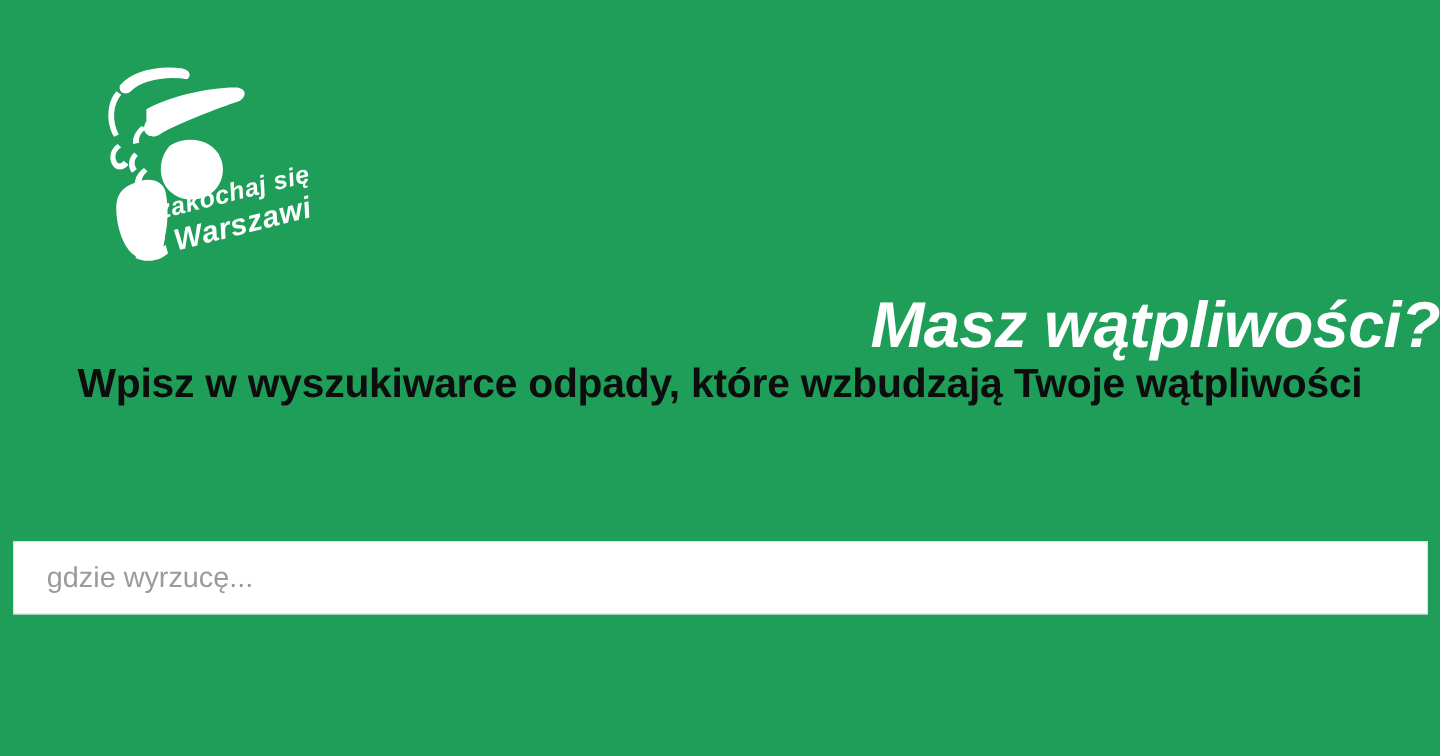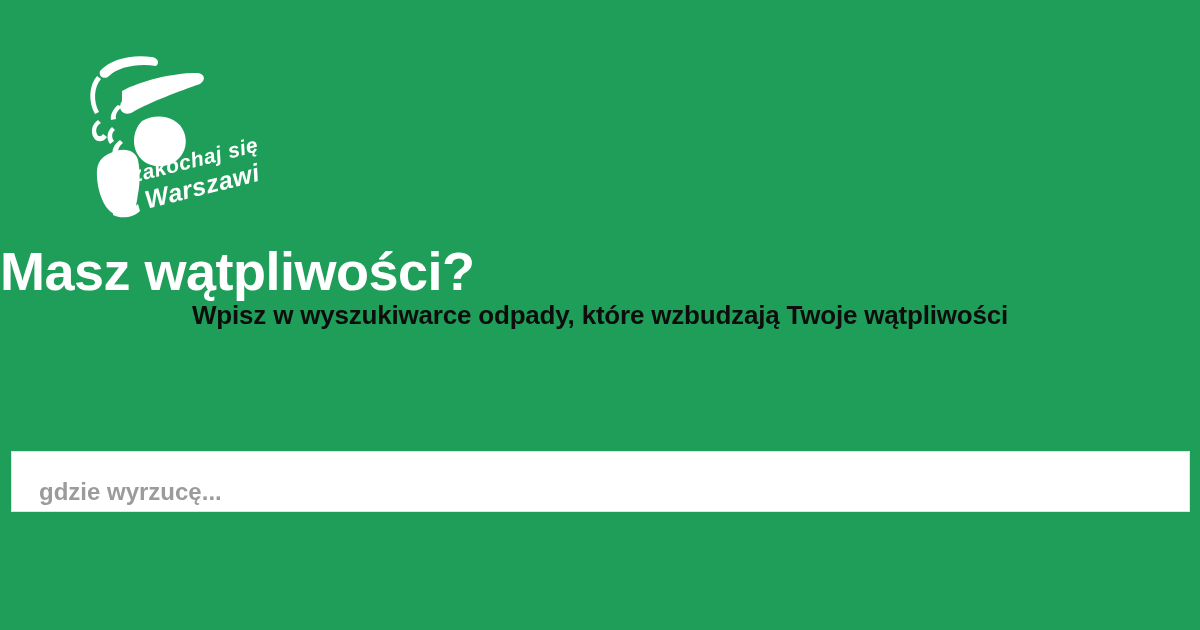--- a/index.html
+++ b/index.html
@@ -29,38 +29,39 @@
     height: 172px;
   }
   #logo svg { display: block; width: 100%; height: 100%; }
 
   
   #headline {
     position: absolute;
     left: 0;
     top: 206px;
     width: 1200px;
-    text-align: left;
+    text-align: right;
     color: #ffffff;
     font-size: 54px;
     font-weight: bold;
     letter-spacing: -0.5px;
     line-height: 1.1;
     white-space: nowrap;
+    font-style: italic;
   }
 
   
   #subhead {
     position: absolute;
     left: 0;
     top: 298px;
     width: 1200px;
     text-align: center;
     color: #0d0d0d;
-    font-size: 26px;
+    font-size: 34px;
     font-weight: bold;
     line-height: 1.32;
     letter-spacing: -0.2px;
   }
   #subhead .line { display: block; white-space: nowrap; }
 
   
   #search-wrap {
     position: absolute;
     left: 11px;
@@ -75,23 +76,22 @@
     display: block;
     width: 100%;
     height: 100%;
     box-sizing: border-box;
     border: 0;
     outline: none;
     background: transparent;
     padding: 0 0 0 27px;
     font-family: "Liberation Sans", sans-serif;
     font-size: 24px;
-    font-weight: bold;
+    font-weight: normal;
     color: #333333;
-    margin-top: 10px;
   }
   #search-input::placeholder {
     color: #9b9b9b;
     opacity: 1;
   }
 </style>
 </head>
 <body>
 
 <div id="page">

